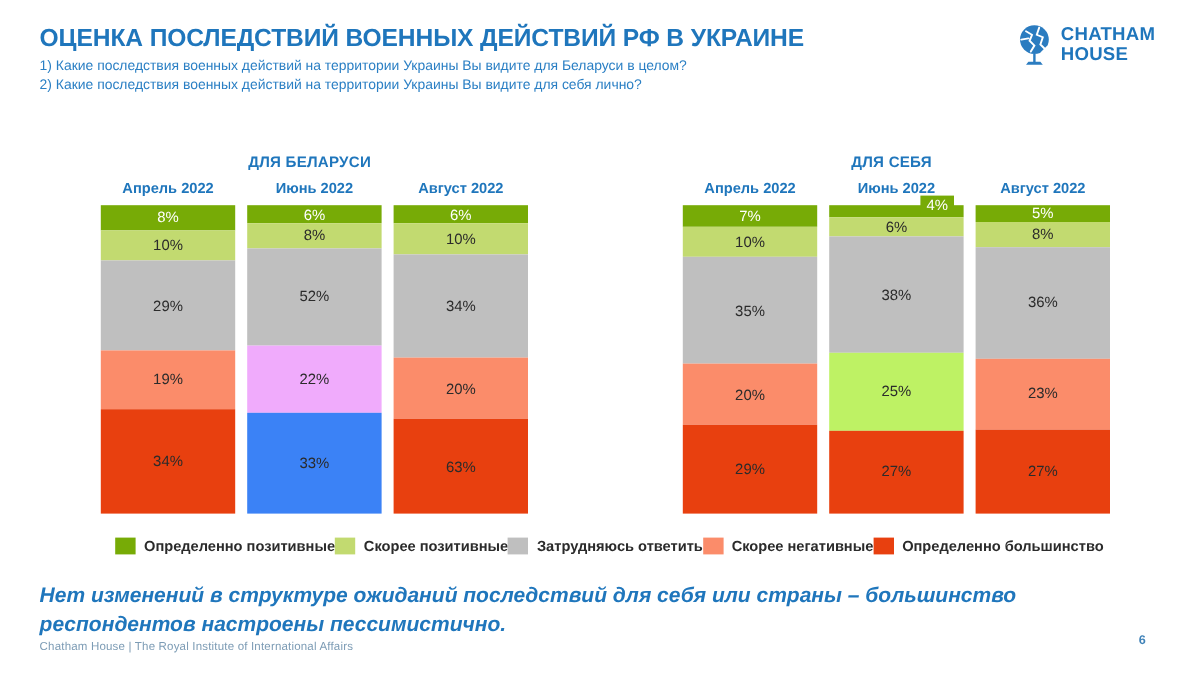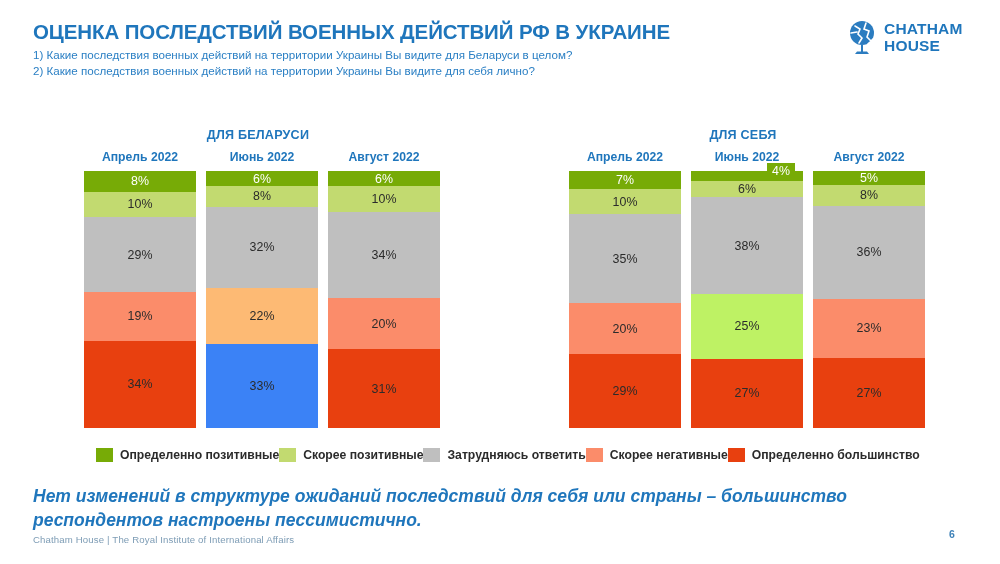--- a/index.html
+++ b/index.html
@@ -221,23 +221,23 @@
   <div class="column c1">
     <div class="column-label">Июнь 2022</div>
     <div class="bar">
         <div class="seg white-text" style="flex: 6 0 0px; background: rgb(119, 171, 6);">
           <span>6%</span>
         </div>
         <div class="seg dark-text" style="flex: 8 0 0px; background: rgb(194, 218, 112);">
           <span>8%</span>
         </div>
         <div class="seg dark-text" style="flex: 32 0 0px; background: rgb(191, 191, 191);">
-          <span>32%</span>
-        </div>
-        <div class="seg dark-text" style="flex: 22 0 0px; background: #fdba74; justify-content: center;">
+          <span>52%</span>
+        </div>
+        <div class="seg dark-text" style="flex: 22 0 0px; background: #f0abfc; justify-content: center;">
           <span>22%</span>
         </div>
         <div class="seg dark-text" style="flex: 33 0 0px; background: #3b82f6;">
           <span>33%</span>
         </div>
       </div>
   </div>
   <div class="column c2">
     <div class="column-label">Август 2022</div>
     <div class="bar">
@@ -247,21 +247,21 @@
         <div class="seg dark-text" style="flex: 10 0 0px; background: rgb(194, 218, 112);">
           <span>10%</span>
         </div>
         <div class="seg dark-text" style="flex: 34 0 0px; background: rgb(191, 191, 191);">
           <span>34%</span>
         </div>
         <div class="seg dark-text" style="flex: 20 0 0px; background: rgb(251, 140, 106);">
           <span>20%</span>
         </div>
         <div class="seg dark-text" style="flex: 31 0 0px; background: rgb(232, 64, 15);">
-          <span>31%</span>
+          <span>63%</span>
         </div>
       </div>
   </div>
 </div>
 
 <div class="panel" id="panel-self">
   <div class="panel-title">ДЛЯ СЕБЯ</div>
   <div class="column c0">
     <div class="column-label">Апрель 2022</div>
     <div class="bar">

